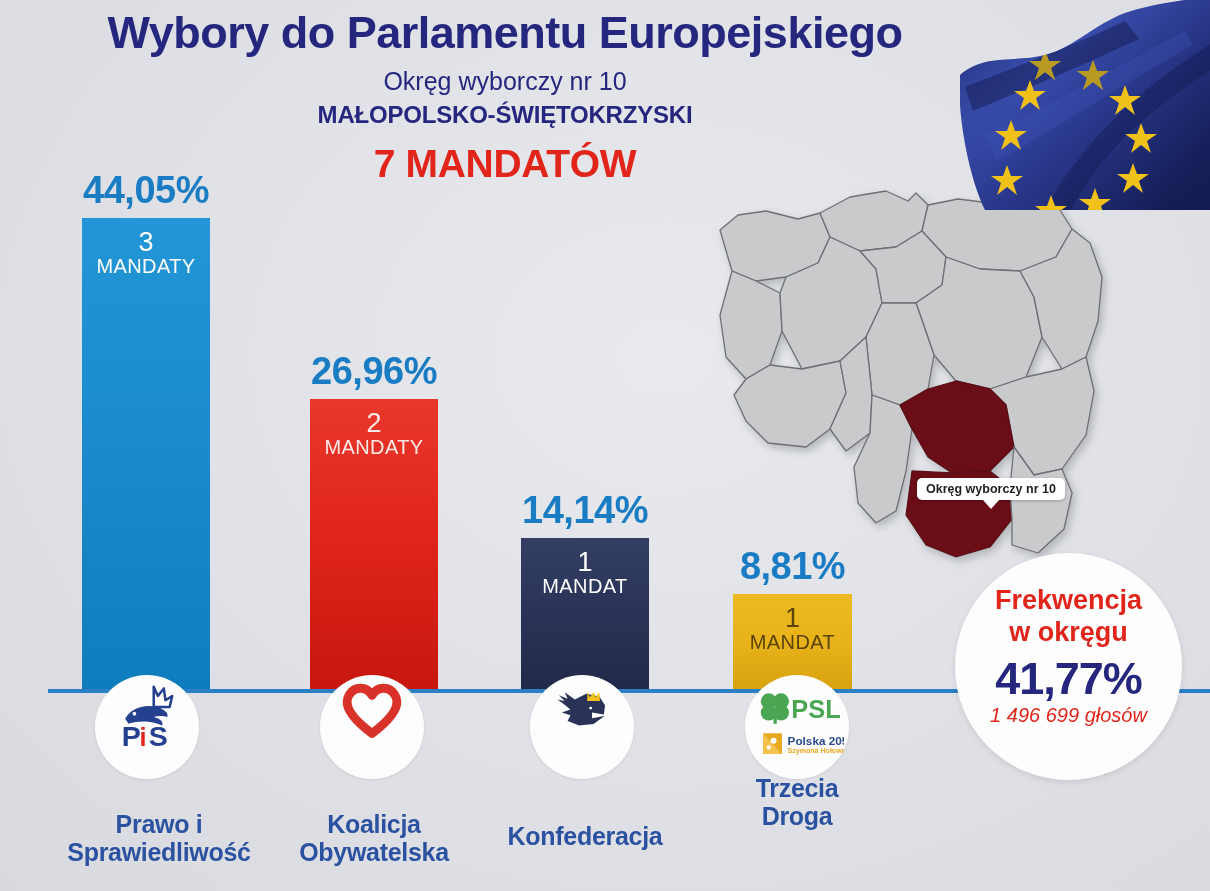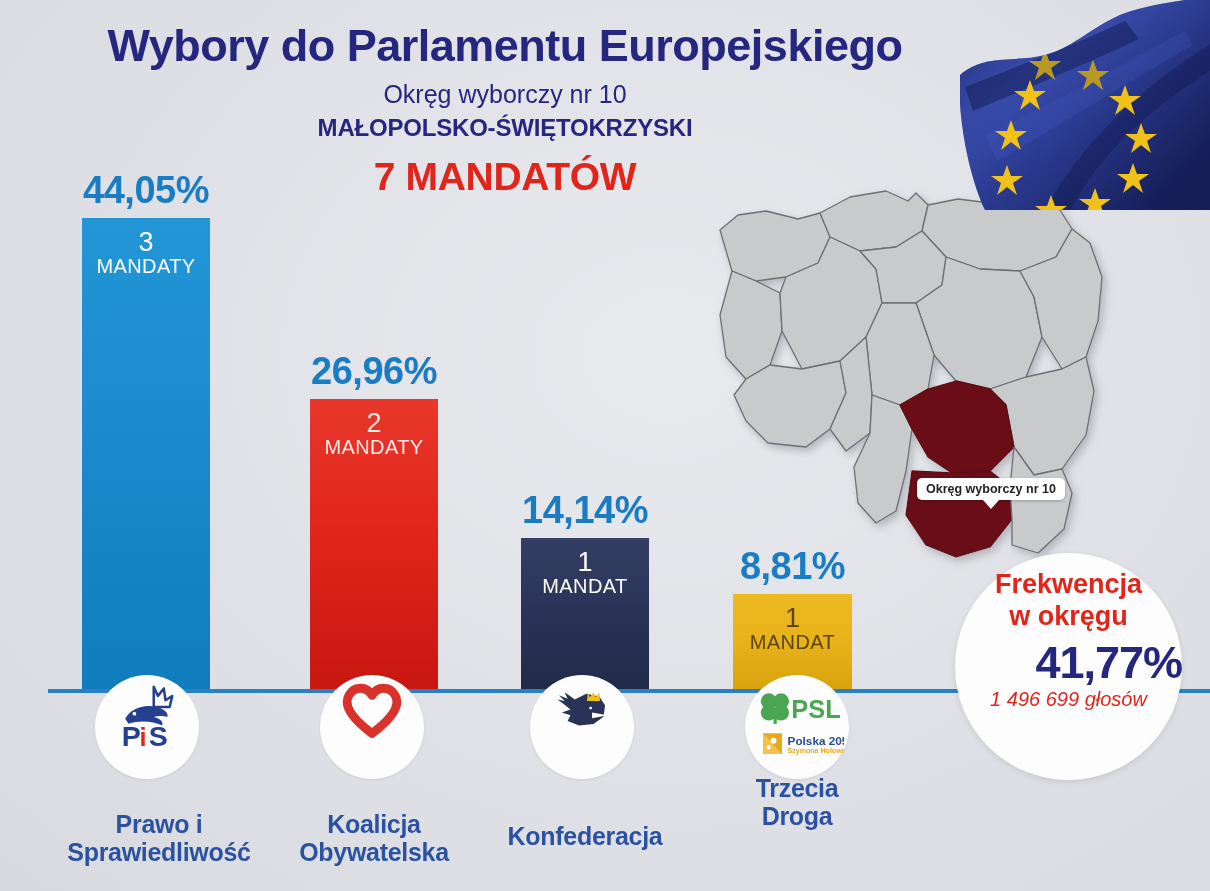--- a/index.html
+++ b/index.html
@@ -7,21 +7,21 @@
     width:1210px;height:891px;overflow:hidden;
     font-family:"Liberation Sans",sans-serif;
     background:#e2e4e8;
   }
   #stage{position:relative;width:1210px;height:891px;overflow:hidden;
     background:radial-gradient(ellipse at 55% 40%, #e8eaee 0%, #dfe1e6 55%, #d8dadf 100%);}
 
   
   .hdr{position:absolute;left:0;top:0;width:1010px;text-align:center;z-index:6;}
   .hdr-title{font-size:45px;font-weight:bold;color:#25267e;letter-spacing:-0.5px;
-    margin-top:22px;line-height:1.05;}
+    margin-top:9px;line-height:1.05;}
   .hdr-sub1{font-size:25px;color:#25267e;margin-top:12px;line-height:1.1;}
   .hdr-sub2{font-size:24px;font-weight:bold;color:#25267e;margin-top:6px;
     letter-spacing:-0.2px;line-height:1.1;}
   .hdr-mandates{font-size:39px;font-weight:bold;color:#e1251b;margin-top:15px;
     letter-spacing:-0.3px;line-height:1.1;}
 
   
   .baseline{position:absolute;left:48px;top:689px;width:1162px;height:4px;
     background:#2b7fc4;z-index:4;}
 
@@ -53,24 +53,24 @@
     width:0;height:0;border-left:8px solid transparent;border-right:8px solid transparent;
     border-top:9px solid #fff;}
 
   
   #flag{position:absolute;left:925px;top:-5px;width:300px;height:215px;z-index:3;}
 
   
   #turnout{position:absolute;left:955px;top:553px;width:227px;height:227px;
     border-radius:50%;background:#fdfdfd;z-index:8;
     box-shadow:0 2px 6px rgba(0,0,0,.10);text-align:center;}
-  #turnout .t1{font-size:27px;font-weight:bold;color:#e1251b;margin-top:16px;line-height:1.18;}
+  #turnout .t1{font-size:27px;font-weight:bold;color:#e1251b;margin-top:32px;line-height:1.18;}
   #turnout .t2{font-size:27px;font-weight:bold;color:#e1251b;line-height:1.18;}
   #turnout .big{font-size:45px;font-weight:bold;color:#25267e;margin-top:6px;
-    letter-spacing:-1px;line-height:1.05;text-align:right;}
+    letter-spacing:-1px;line-height:1.05;}
   #turnout .votes{font-size:20px;color:#e1251b;margin-top:2px;font-style:italic;}
 </style>
 </head>
 <body>
 
 <div id="stage">
 
   <svg id="flag" viewBox="0 0 300 215">
     <defs>
       <linearGradient id="flagG" x1="0" y1="0" x2="1" y2="1">

